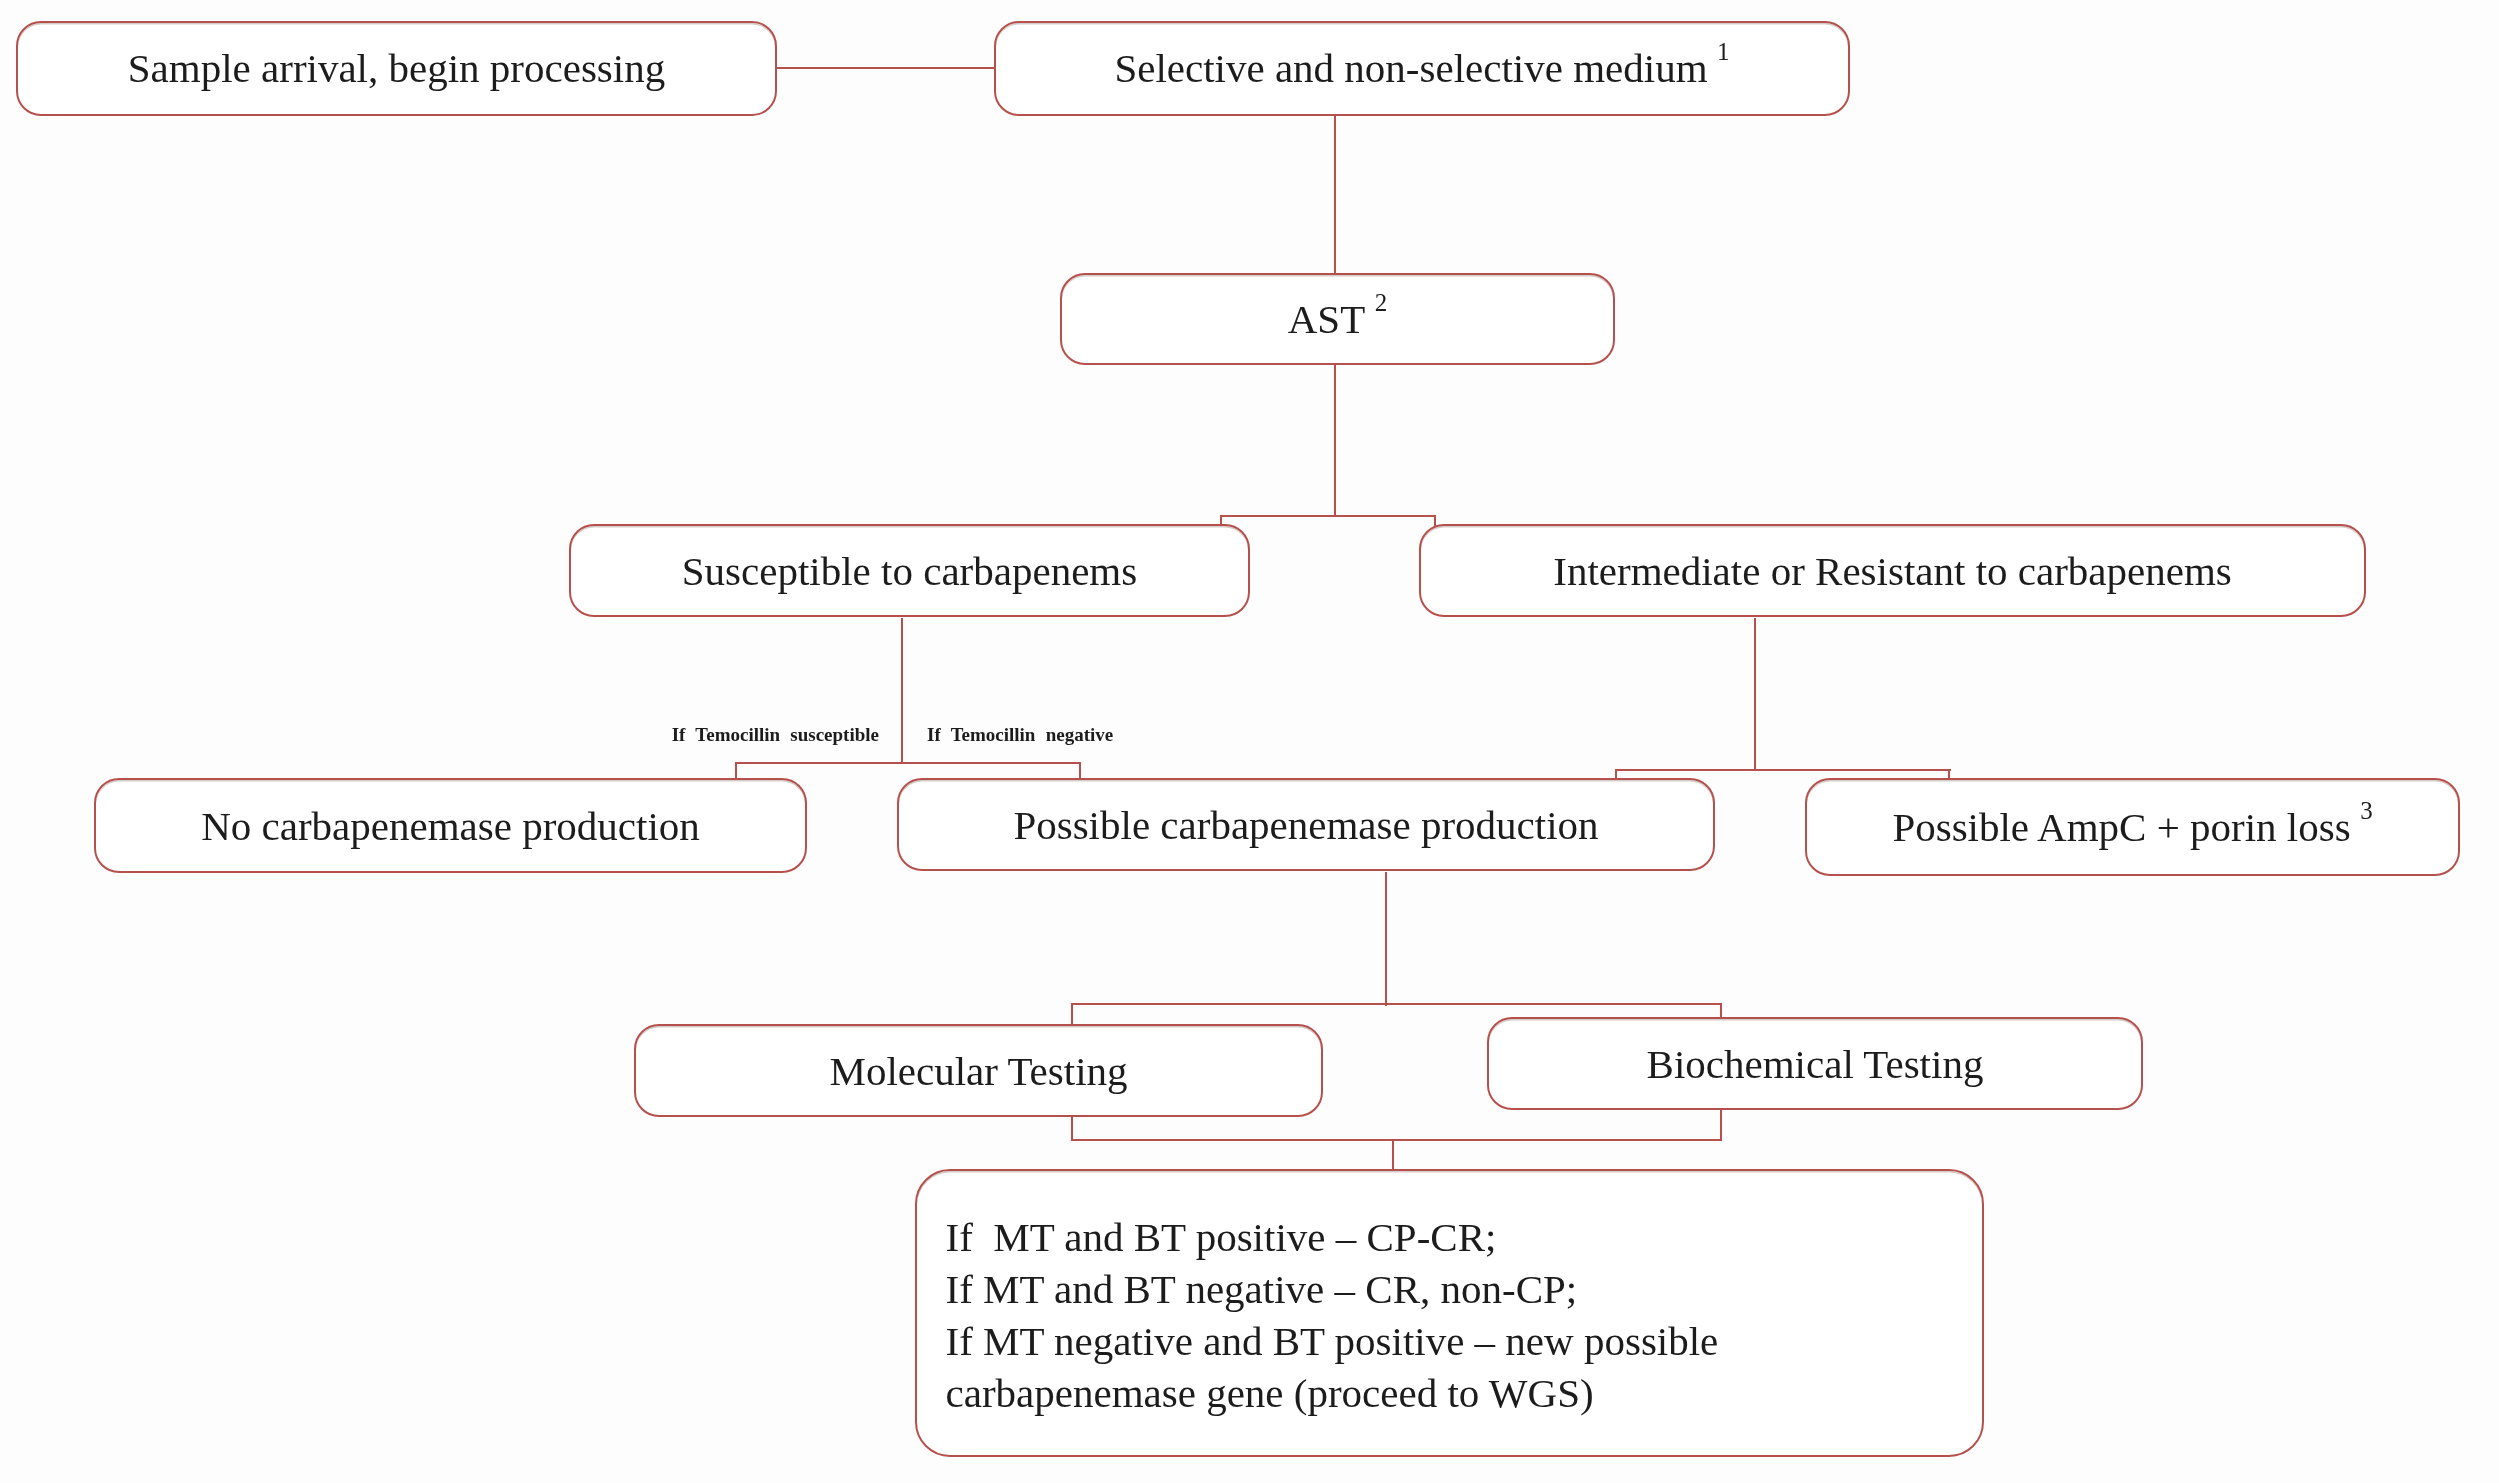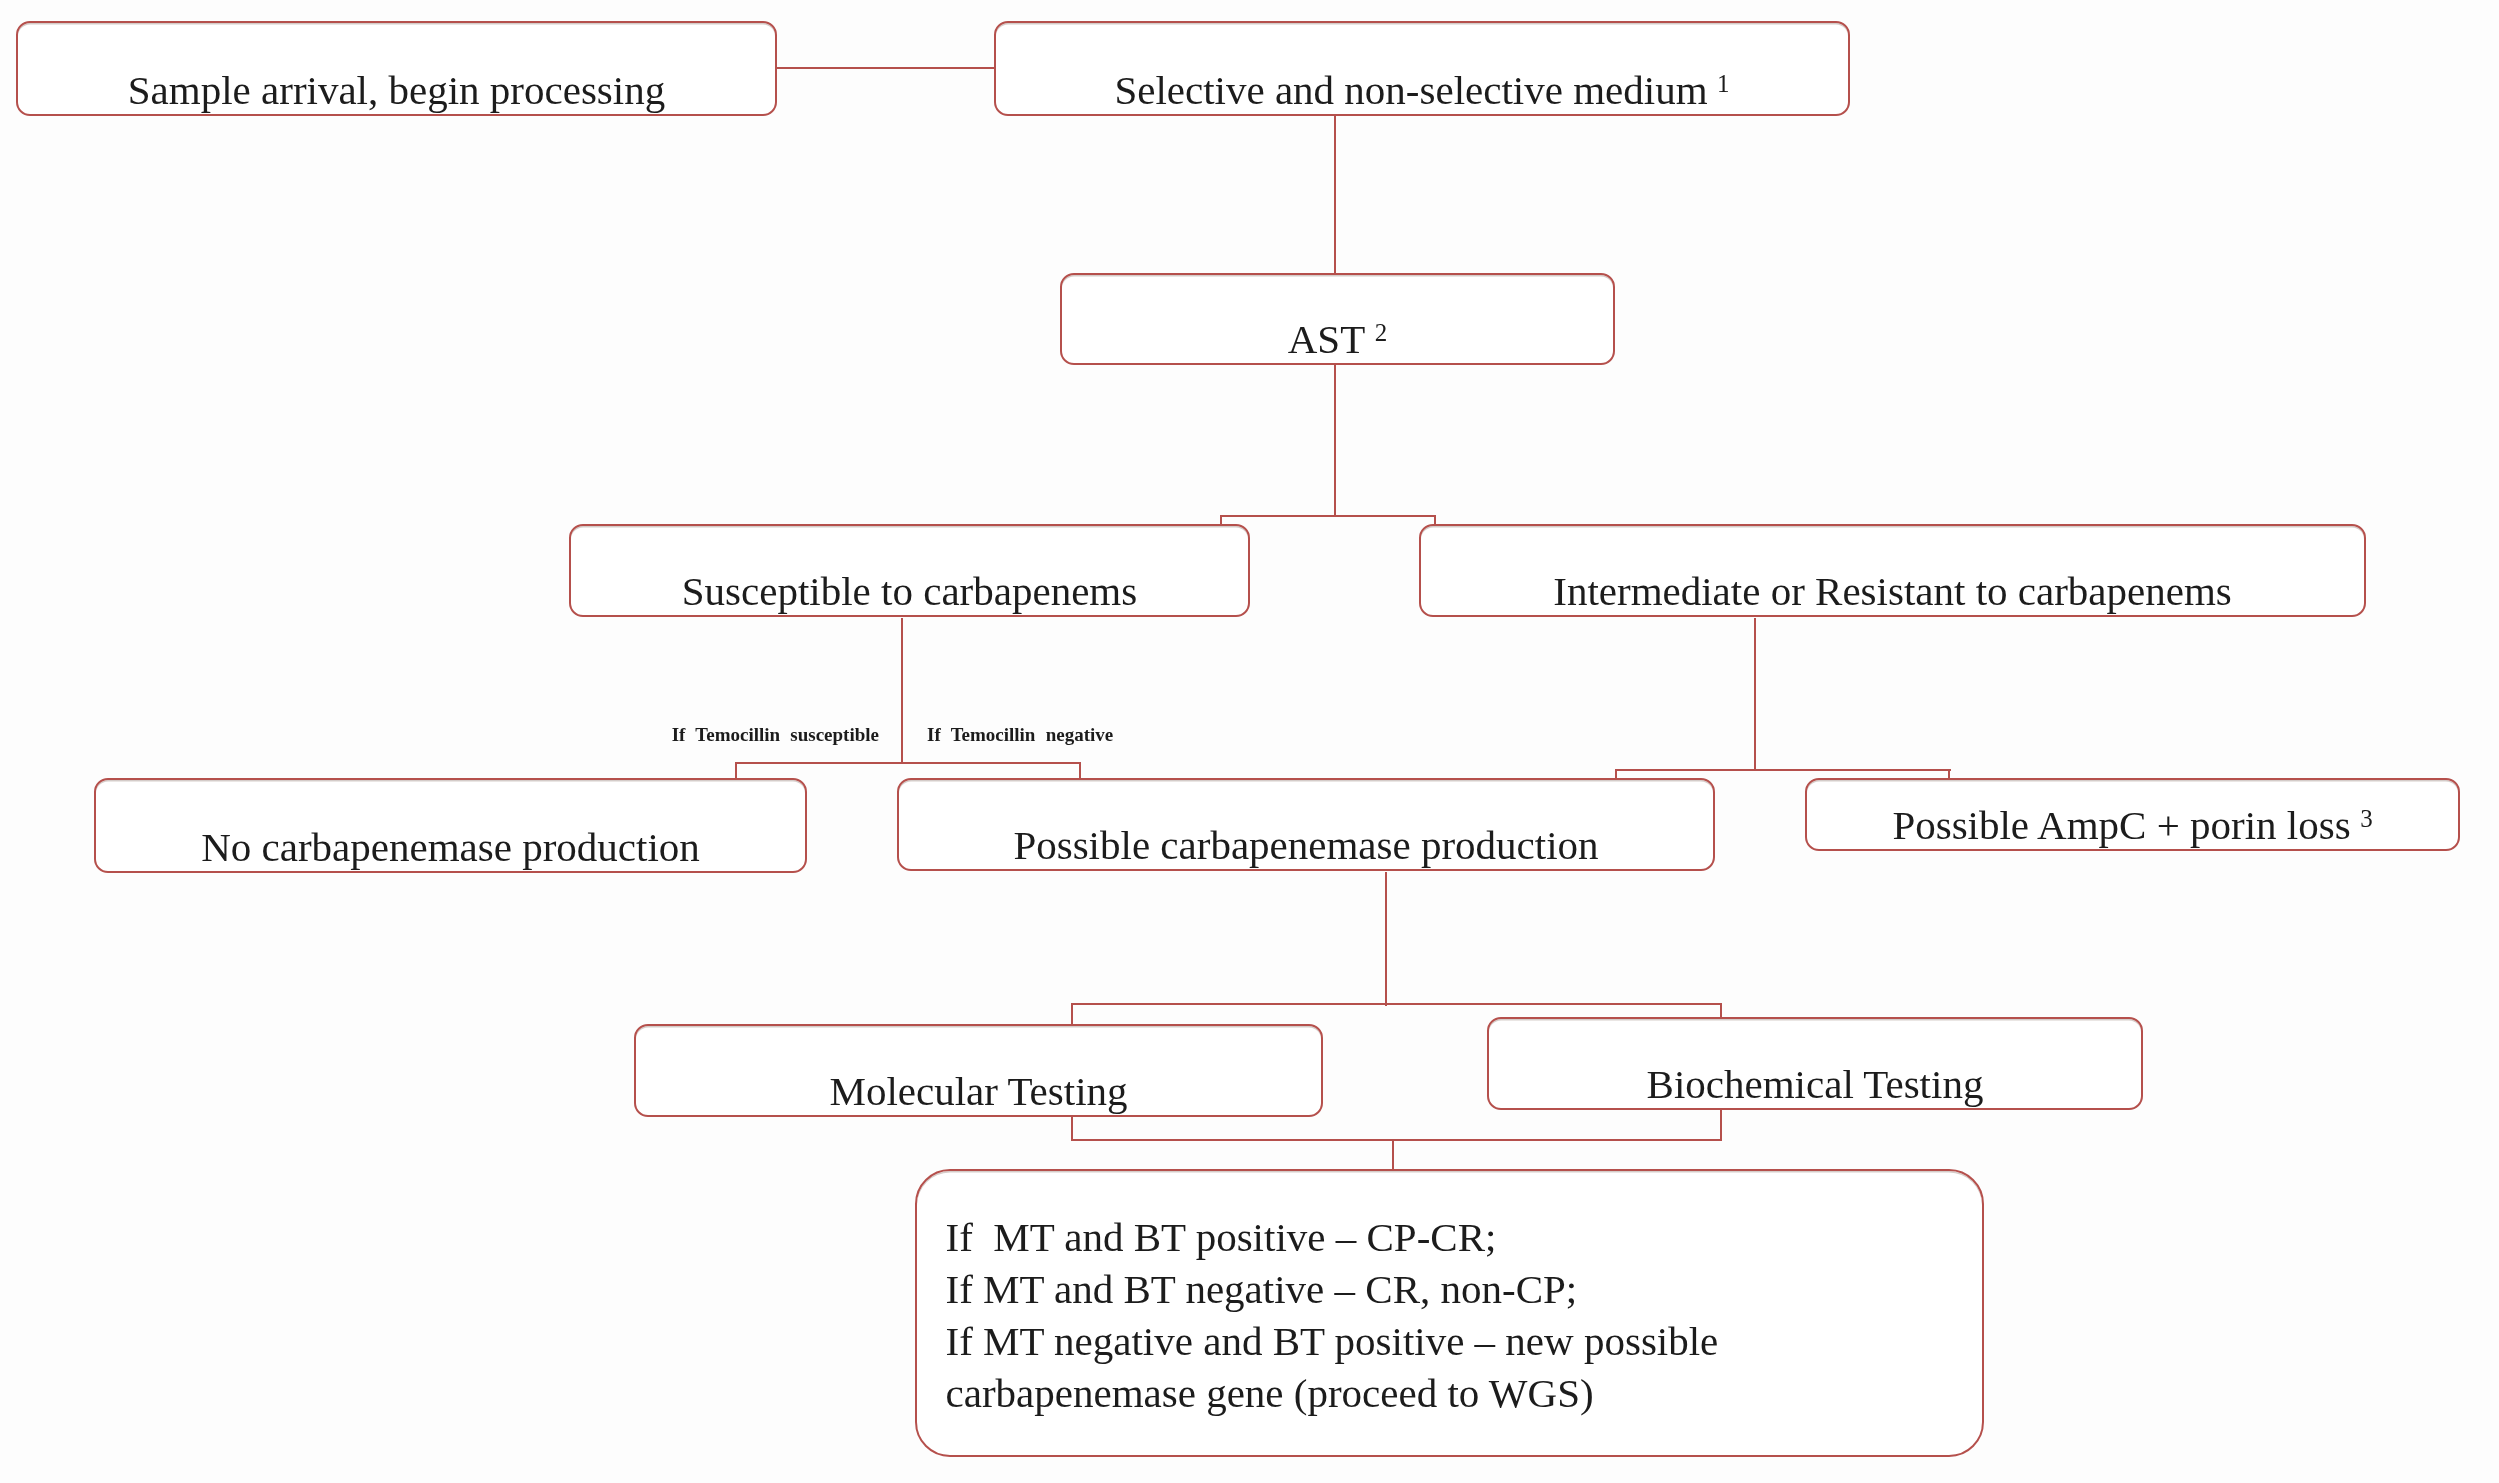--- a/index.html
+++ b/index.html
@@ -13,24 +13,24 @@
     position:relative;
     width:2500px;height:1484px;
     background:var(--page_bg);
     font-family:"Liberation Serif","DejaVu Serif",serif;
     color:var(--text);
     overflow:hidden;
   }
   .node{
     position:absolute;
     box-sizing:border-box;
-    display:flex;align-items:flex-end;justify-content:center;
+    display:flex;align-items:center;justify-content:center;
     background:var(--box_bg);
     border:2.4px solid var(--line);
-    border-radius:14px;
+    border-radius:25px;
     font-size:41px;
     white-space:nowrap;
     box-shadow:inset 0 1.6px 0 rgba(100,72,60,0.28);
   }
   .node .lbl{display:inline-block;}
   .sup{
     font-size:25px;
     position:relative;top:-16px;
     margin-left:9.5px;
   }
@@ -114,21 +114,21 @@
   <div class="edge-label" style="left:927px;top:714px;width:412px;text-align:left">If Temocillin negative</div>
 
   <div class="node" style="left:94px;top:778px;width:713px;height:95px">
     <span class="lbl">No carbapenemase production</span>
   </div>
 
   <div class="node" style="left:897px;top:778px;width:818px;height:93px">
     <span class="lbl">Possible carbapenemase production</span>
   </div>
 
-  <div class="node" style="left:1805px;top:778px;width:655px;height:73px">
+  <div class="node" style="left:1805px;top:778px;width:655px;height:98px">
     <span class="lbl">Possible AmpC + porin loss</span>
     <span class="sup">3</span>
   </div>
 
   <div class="node" style="left:634px;top:1024px;width:689px;height:93px">
     <span class="lbl">Molecular Testing</span>
   </div>
 
   <div class="node" style="left:1487px;top:1017px;width:656px;height:93px">
     <span class="lbl">Biochemical Testing</span>

